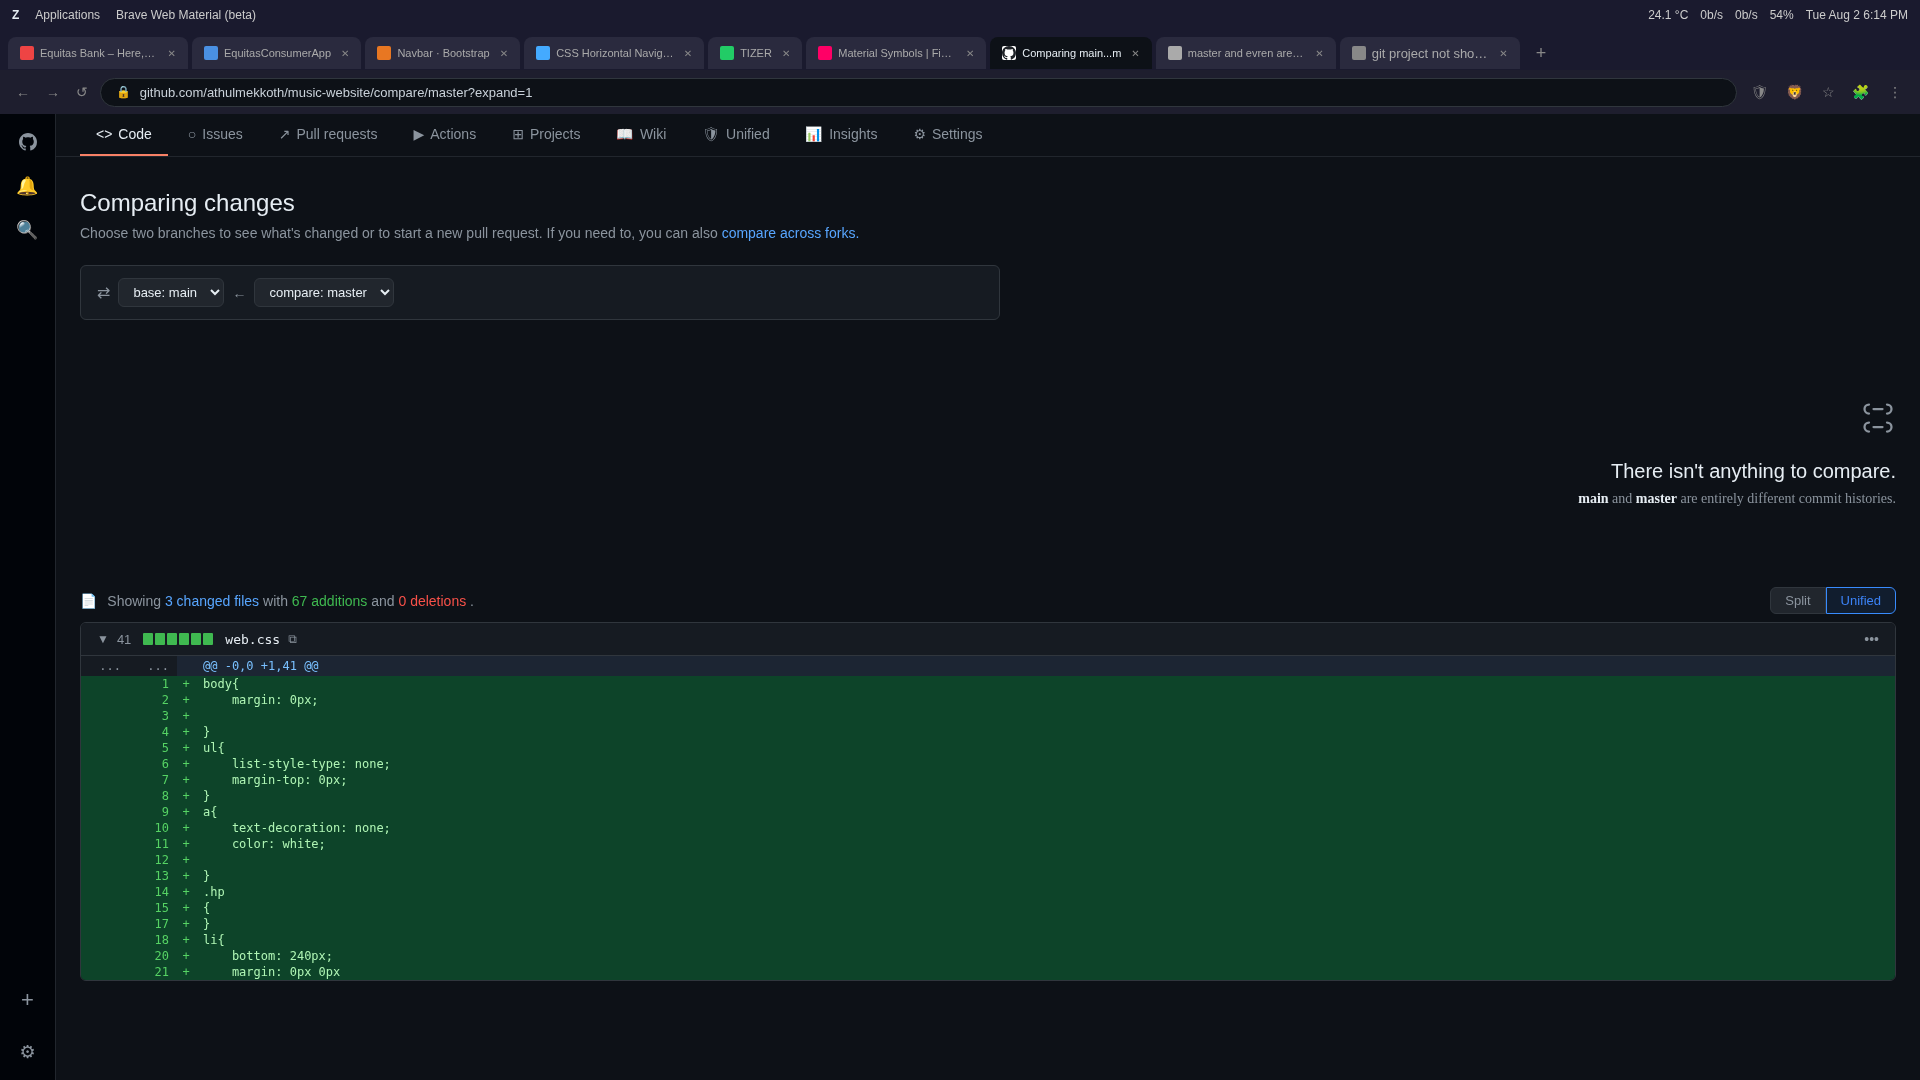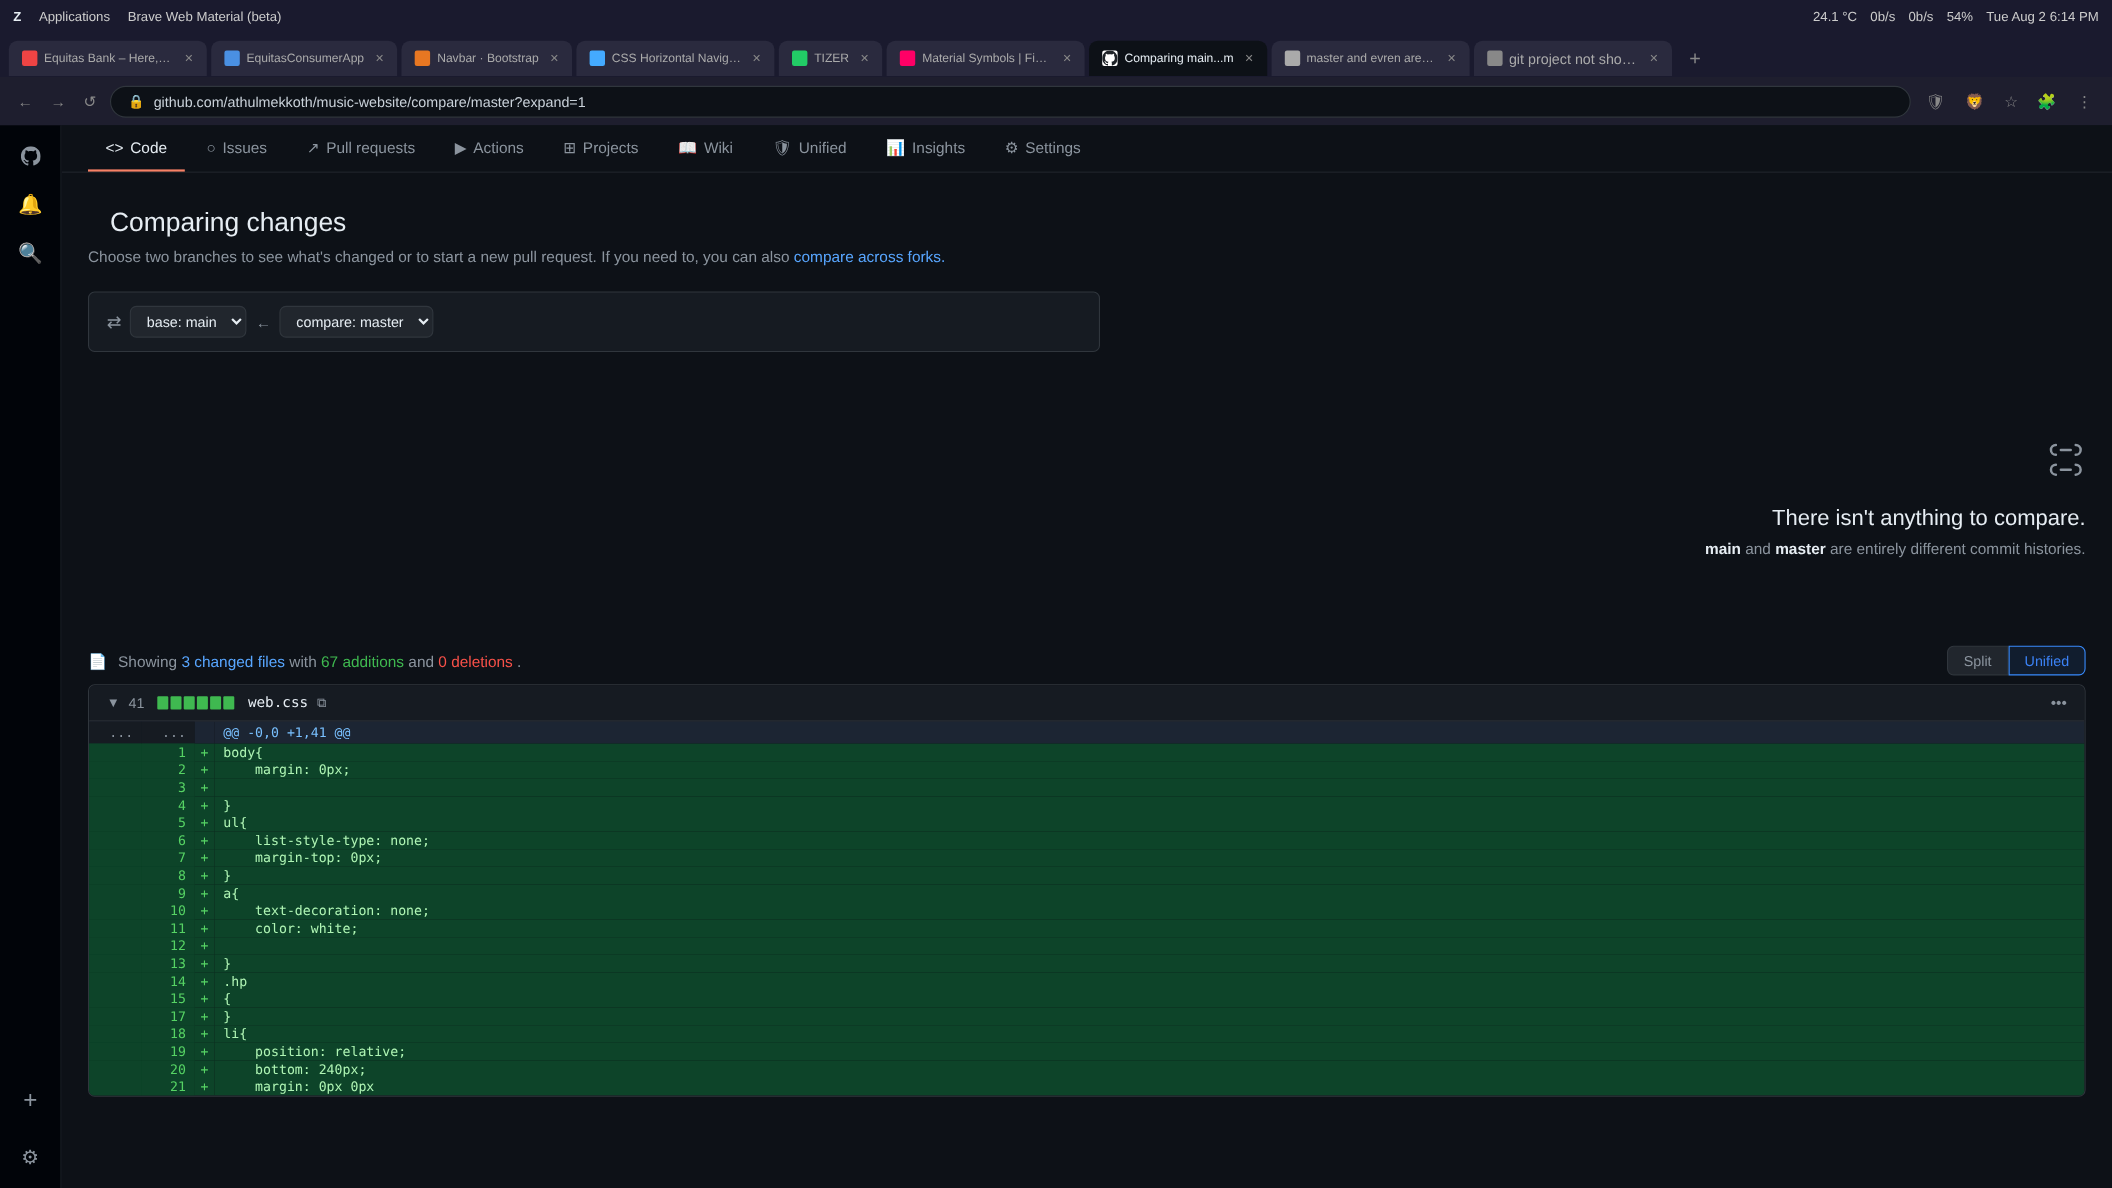--- a/index.html
+++ b/index.html
@@ -188,21 +188,20 @@
     
     .page-content {
       padding: 32px 24px;
     }
 
     .page-title {
       font-size: 24px;
       font-weight: 400;
       color: #e6edf3;
       margin-bottom: 8px;
-      margin-left: 20px;
     }
 
     .page-subtitle {
       color: #8b949e;
       font-size: 14px;
       margin-bottom: 24px;
     }
     .page-subtitle a { color: #58a6ff; text-decoration: none; }
 
     
@@ -240,20 +239,21 @@
       margin-bottom: 16px;
     }
     .empty-state-title {
       font-size: 20px;
       color: #e6edf3;
       margin-bottom: 8px;
     }
     .empty-state-desc {
       color: #8b949e;
       font-size: 14px;
+      font-family: Liberation Serif, serif;
     }
     .empty-state-desc strong { color: #e6edf3; font-weight: 600; }
 
     
     .diff-section {
       margin-top: 32px;
     }
 
     .diff-summary {
       display: flex;
@@ -699,26 +699,20 @@
                 <td class="code">}</td>
               </tr>
               <tr class="added-line">
                 <td class="ln"></td>
                 <td class="ln">18</td>
                 <td class="sign">+</td>
                 <td class="code">li{</td>
               </tr>
               <tr class="added-line">
                 <td class="ln"></td>
-                <td class="ln">19</td>
-                <td class="sign">+</td>
-                <td class="code">    position: relative;</td>
-              </tr>
-              <tr class="added-line">
-                <td class="ln"></td>
                 <td class="ln">20</td>
                 <td class="sign">+</td>
                 <td class="code">    bottom: 240px;</td>
               </tr>
               <tr class="added-line">
                 <td class="ln"></td>
                 <td class="ln">21</td>
                 <td class="sign">+</td>
                 <td class="code">    margin: 0px 0px</td>
               </tr>

